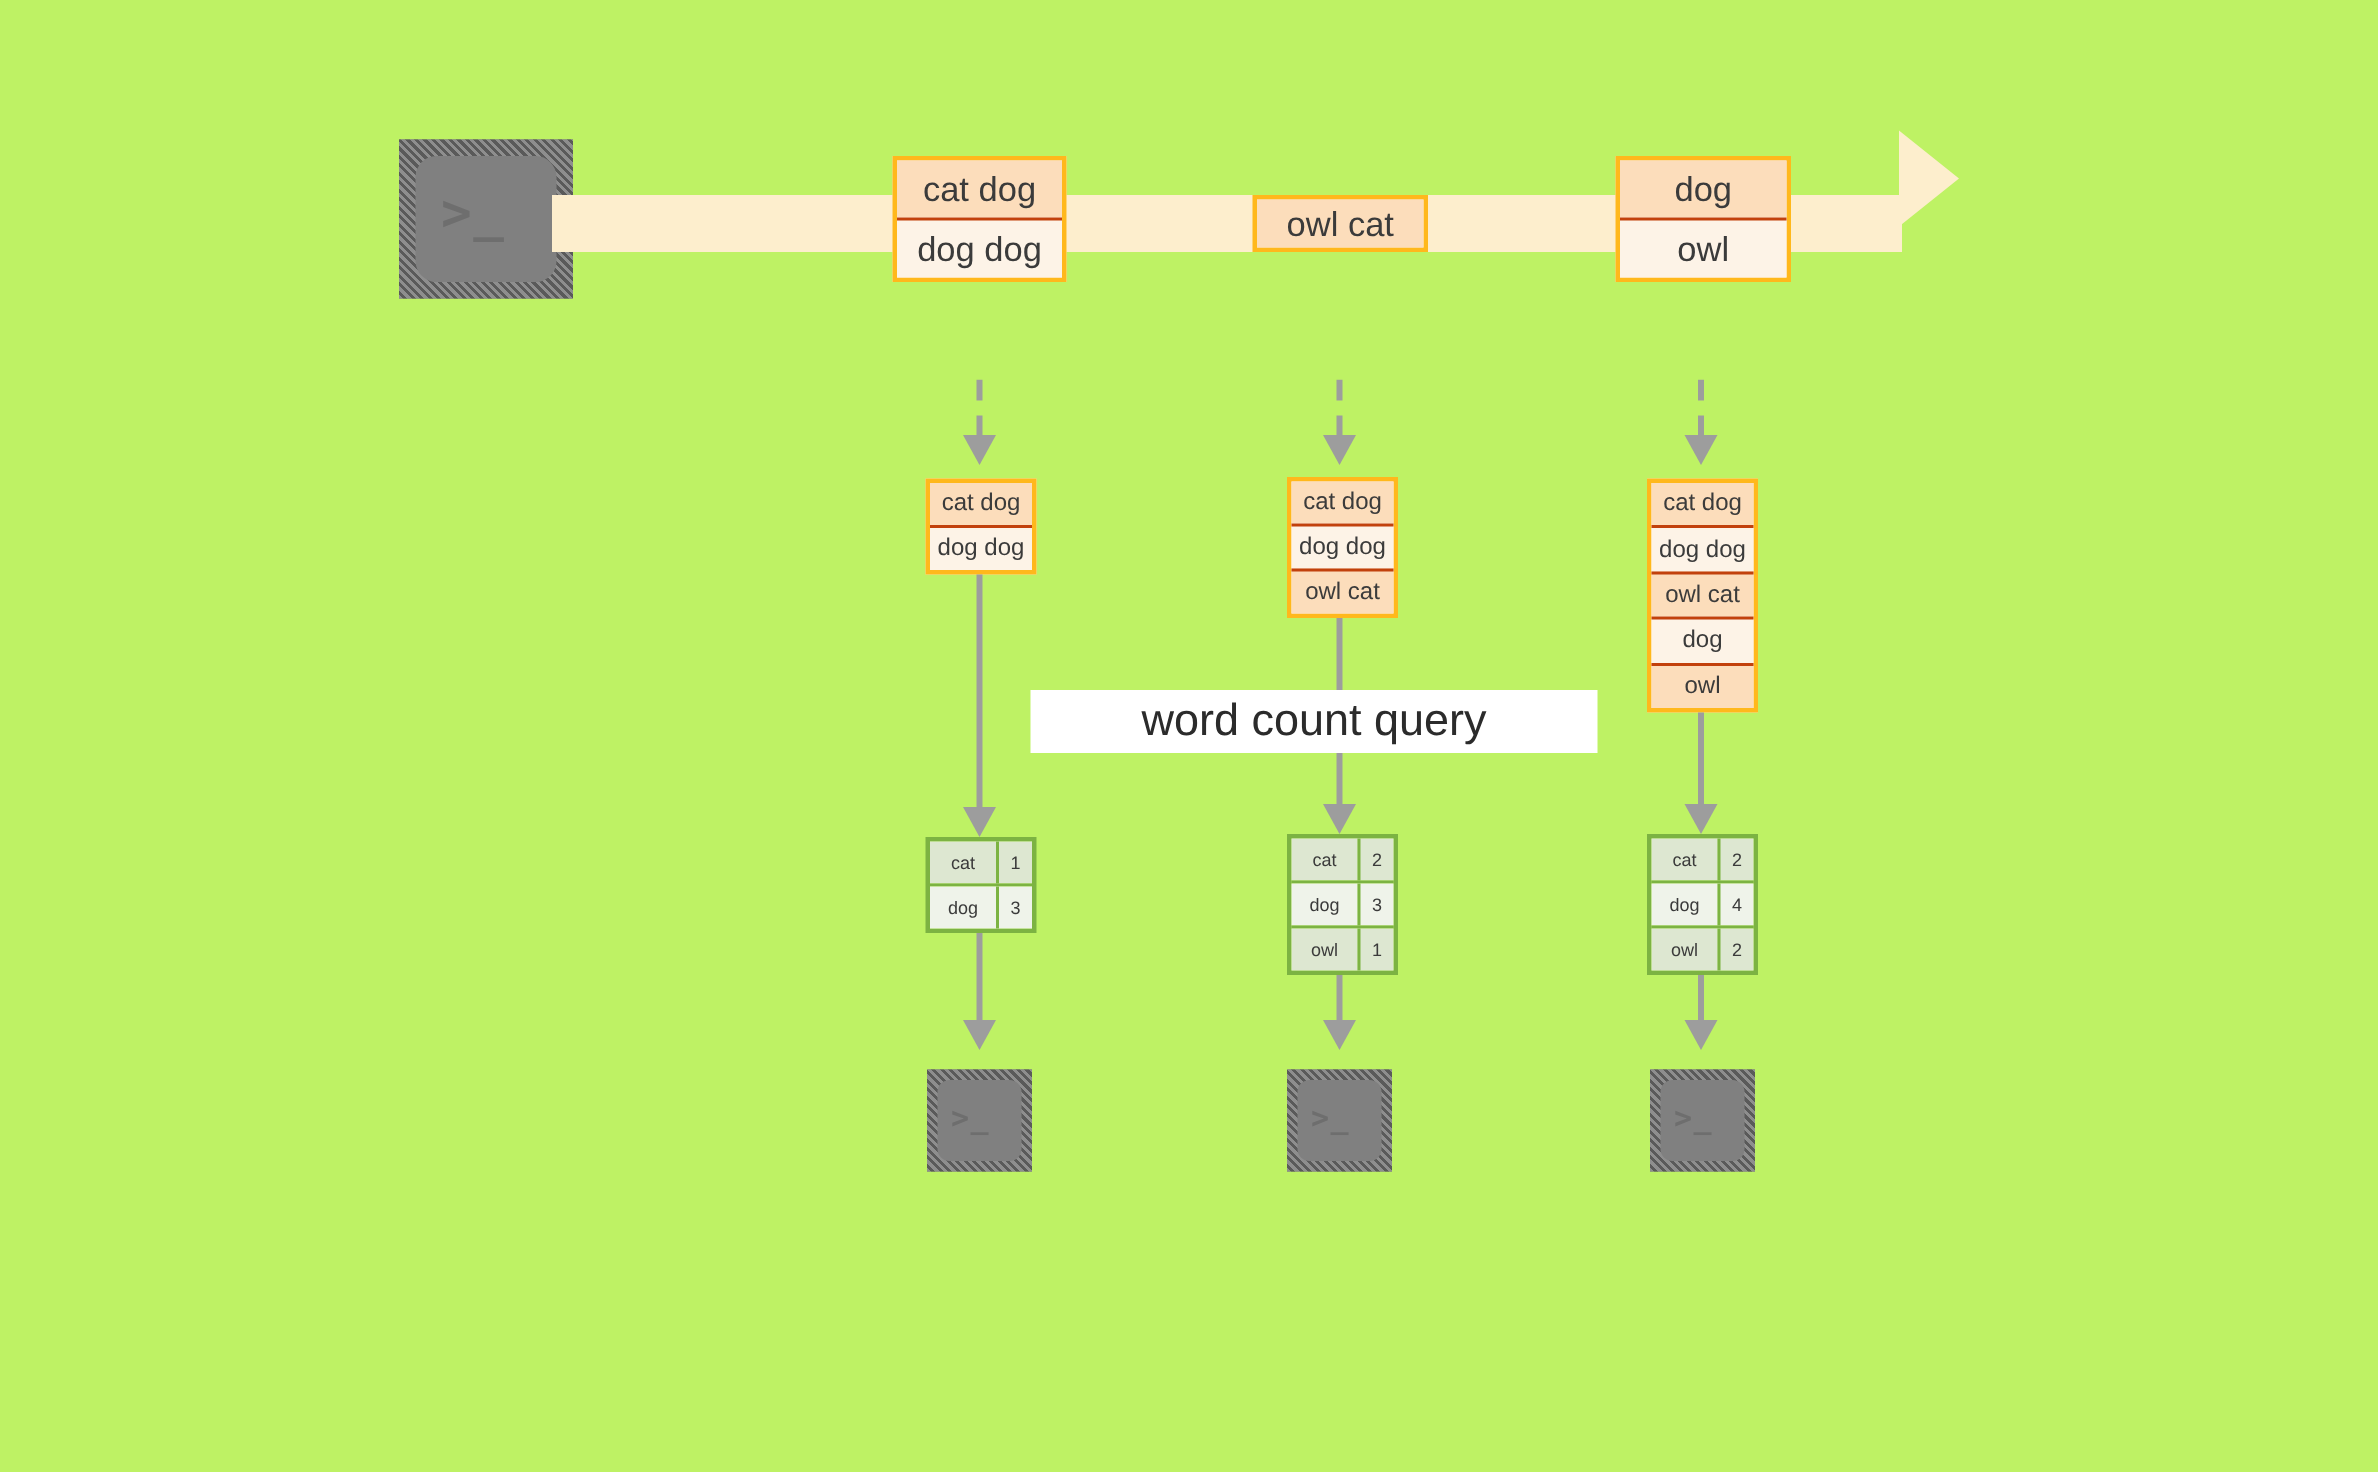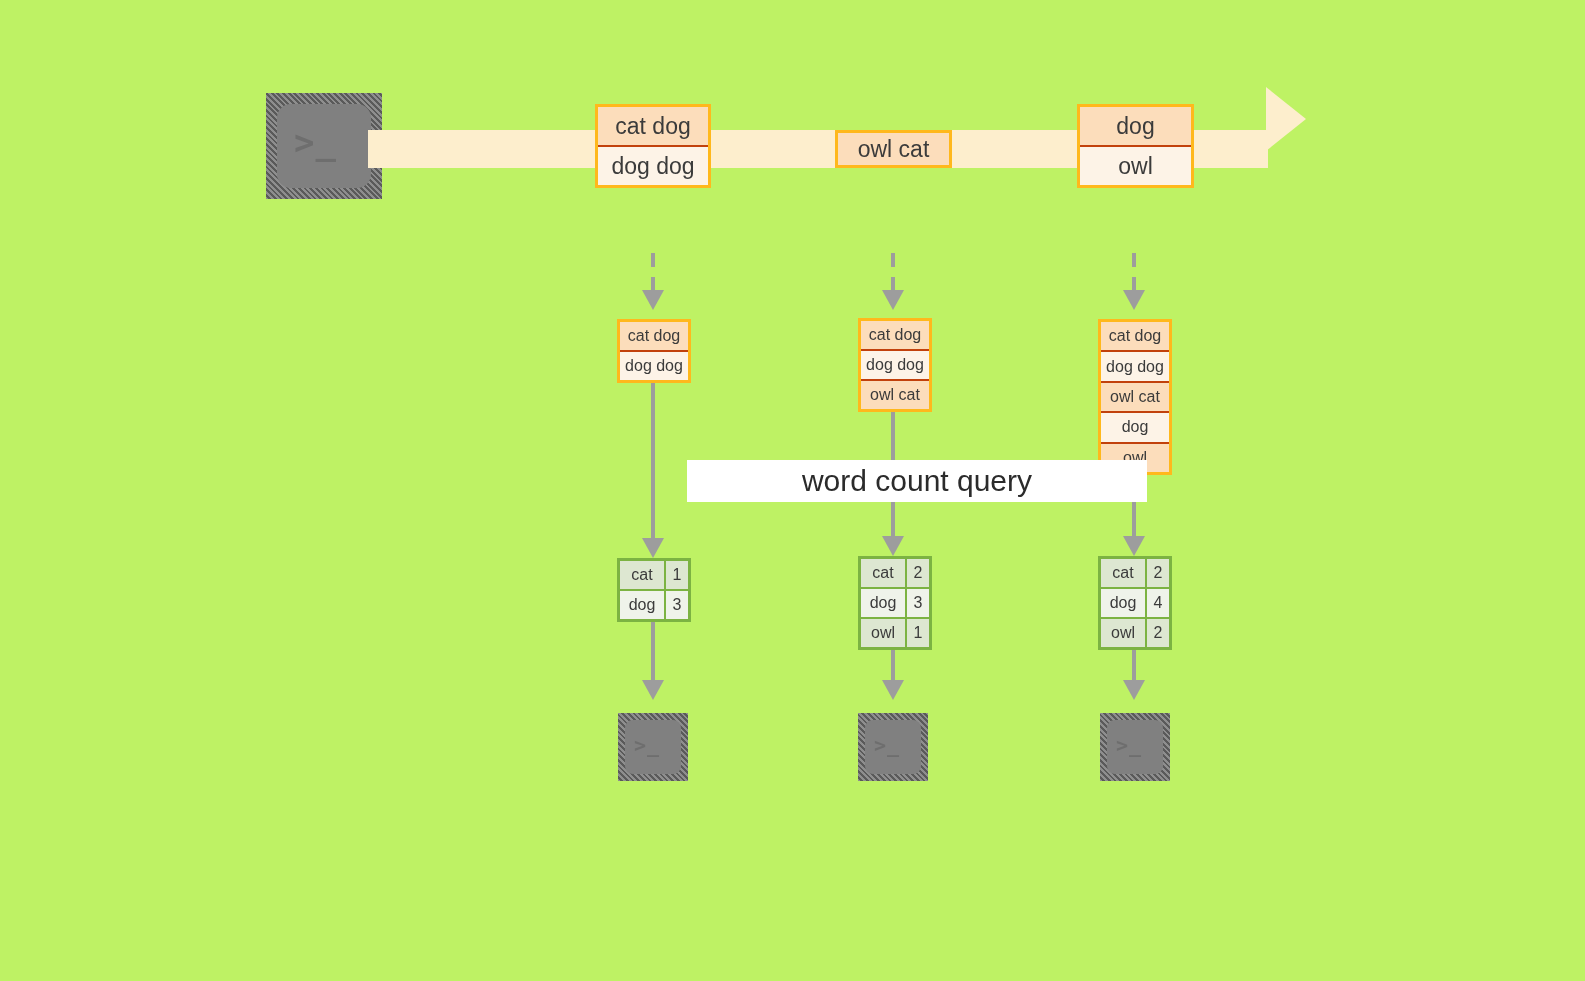--- a/index.html
+++ b/index.html
@@ -90,21 +90,21 @@
   .obox.big   { font-size: 23px; }
   .obox.small { font-size: 16px; }
 
   
   .gtable {
     position: absolute;
     box-sizing: border-box;
     border: 3px solid #7cb342;
     display: flex;
     flex-direction: column;
-    font-size: 16px;
+    font-size: 12px;
   }
   .gtable .grow {
     flex: 1 1 auto;
     display: flex;
   }
   .gtable .grow + .grow { border-top: 2px solid #7cb342; }
   .gtable .gcell {
     display: flex;
     align-items: center;
     justify-content: center;
@@ -279,17 +279,17 @@
 
   <div class="vline" style="left:1132px; top:650px; height:34px;"></div>
   <div class="vhead" style="left:1123px; top:680px;"></div>
 
   <div class="term small" style="left:1100px; top:713px;">
     <div class="hatch"></div>
     <div class="face"></div>
     <div class="glyph">&gt;_</div>
   </div>
 
-  <div class="banner" style="left:687px; top:460px; width:460px; height:42px;">
+  <div class="banner" style="left:687px; top:460px; width:378px; height:42px;">
     <span>word count query</span>
   </div>
 
 </div>
 
 </body></html>

